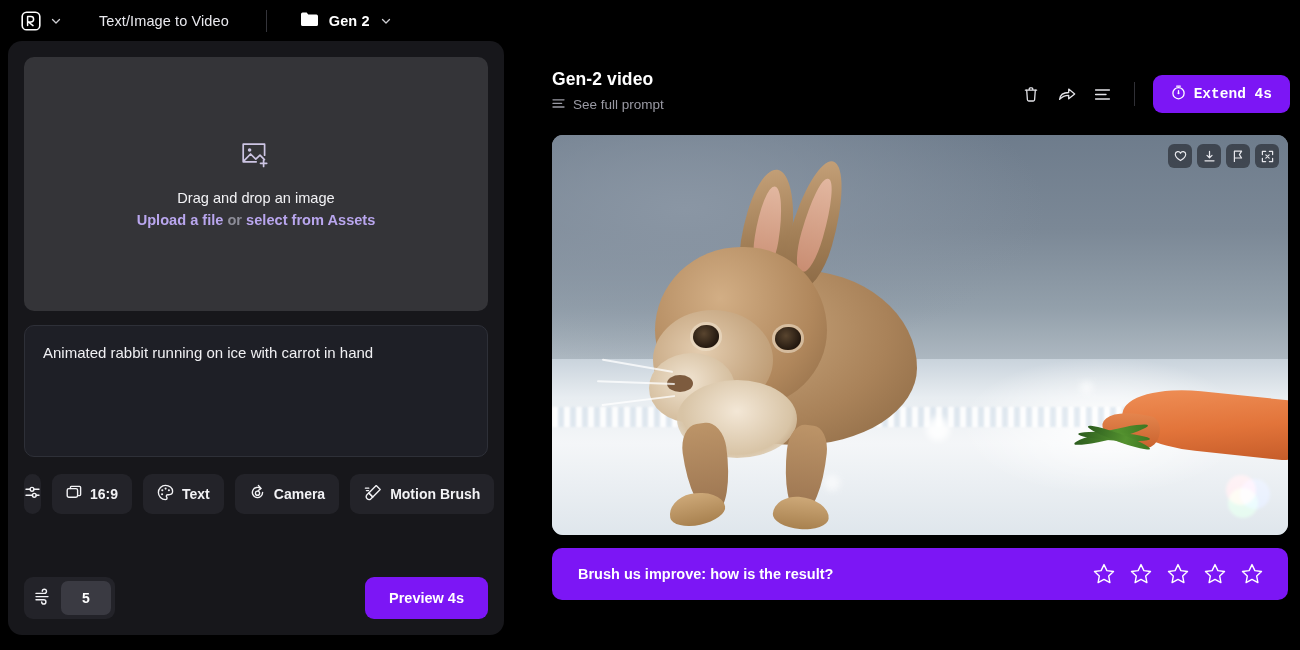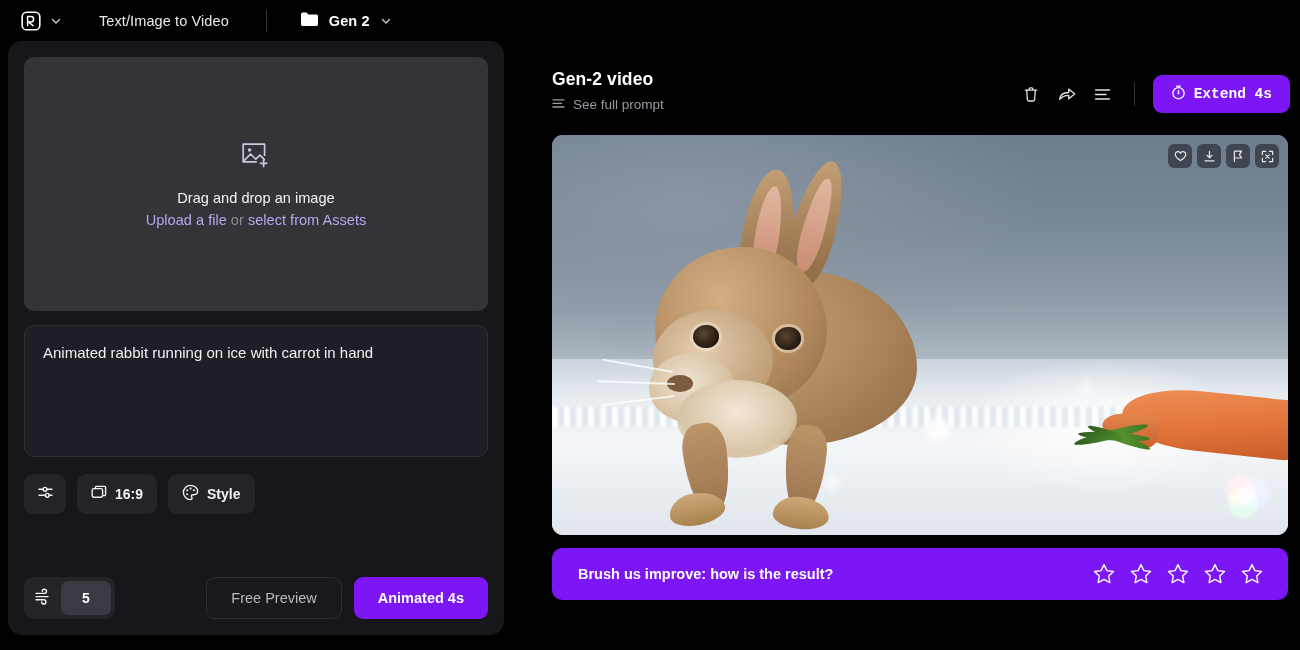--- a/index.html
+++ b/index.html
@@ -67,21 +67,21 @@
     background: #343438;
     border-radius: 10px;
     display: flex;
     flex-direction: column;
     align-items: center;
     justify-content: center;
     gap: 0;
   }
   .dz-icon { margin-bottom: 17px; color: #cdc5e4; }
   .dz-title { color: #f2f2f5; font-size: 14.6px; margin-bottom: 6px; }
-  .dz-sub { font-size: 14.6px; }
+  .dz-sub { font-size: 14.6px; font-weight: bold; }
   .dz-link { color: #b9a6ee; }
   .dz-or { color: #8d8d98; }
 
   .prompt-box {
     margin-top: 14px;
     height: 132px;
     background: #1e1f26;
     border: 1px solid #2e3038;
     border-radius: 10px;
     padding: 16px 18px;
@@ -441,42 +441,61 @@
       <div class="chip">
         <span>
           <svg width="17" height="17" viewBox="0 0 17 17" fill="none">
             <path d="M8.5 1.4a7.1 7.1 0 000 14.2c1 0 1.6-.7 1.6-1.5 0-.4-.2-.7-.4-1-.3-.3-.4-.6-.4-1 0-.8.6-1.4 1.4-1.4h1.5a3.5 3.5 0 003.4-3.5c0-3.2-3.2-5.8-7.1-5.8z" stroke="#f2f2f5" stroke-width="1.35"></path>
             <circle cx="5.3" cy="6.3" r="1.05" fill="#f2f2f5"></circle>
             <circle cx="8.6" cy="4.6" r="1.05" fill="#f2f2f5"></circle>
             <circle cx="11.9" cy="6.2" r="1.05" fill="#f2f2f5"></circle>
             <circle cx="5.1" cy="10.2" r="1.05" fill="#f2f2f5"></circle>
           </svg>
         </span>
-        <span>Style</span>
-      </div>
-
-
+        <span>Text</span>
+      </div>
+
+      <div class="chip">
+        <span>
+          <svg width="17" height="17" viewBox="0 0 17 17" fill="none">
+            <path d="M13.6 8.5a5.1 5.1 0 11-1.9-4" stroke="#f2f2f5" stroke-width="1.4" stroke-linecap="round"></path>
+            <path d="M9.4 1.6l2.6 2.8-2.9 2.3" stroke="#f2f2f5" stroke-width="1.4" stroke-linecap="round" stroke-linejoin="round"></path>
+            <circle cx="8.5" cy="9.2" r="2.1" stroke="#f2f2f5" stroke-width="1.4"></circle>
+          </svg>
+        </span>
+        <span>Camera</span>
+      </div>
+
+      <div class="chip">
+        <span>
+          <svg width="18" height="17" viewBox="0 0 18 17" fill="none">
+            <path d="M12.2 1.6l4 4-7.4 7.4-4-4 7.4-7.4z" stroke="#f2f2f5" stroke-width="1.35" stroke-linejoin="round"></path>
+            <path d="M4.8 9l4 4-2.1 2.1a2.9 2.9 0 01-4-4L4.8 9z" stroke="#f2f2f5" stroke-width="1.35" stroke-linejoin="round"></path>
+            <path d="M1.4 4.2h3.4M2.4 6.6h2.2" stroke="#f2f2f5" stroke-width="1.3" stroke-linecap="round"></path>
+          </svg>
+        </span>
+        <span>Motion Brush</span>
+      </div>
     </div>
 
     <div class="left-spacer"></div>
 
     <div class="bottom-row">
       <div class="stepper">
         <span>
           <svg width="19" height="17" viewBox="0 0 19 17" fill="none">
             <path d="M2 5.4h8.4a2.1 2.1 0 10-2.1-2.1" stroke="#f2f2f5" stroke-width="1.4" stroke-linecap="round"></path>
             <path d="M2 8.6h12" stroke="#f2f2f5" stroke-width="1.4" stroke-linecap="round"></path>
             <path d="M2 11.8h7.8a2.1 2.1 0 11-2.1 2.1" stroke="#f2f2f5" stroke-width="1.4" stroke-linecap="round"></path>
           </svg>
         </span>
         <span class="stepper-val">5</span>
       </div>
       <div class="bottom-spacer"></div>
-      <div class="btn-free">Free Preview</div>
-      <div class="btn-generate">Animated 4s</div>
+      <div class="btn-generate">Preview 4s</div>
     </div>
   </div>
 
   <div class="right-panel">
 
     <div class="rp-head">
       <div class="rp-titles">
         <div class="rp-title">Gen-2 video</div>
         <div class="rp-sub">
           <span>

